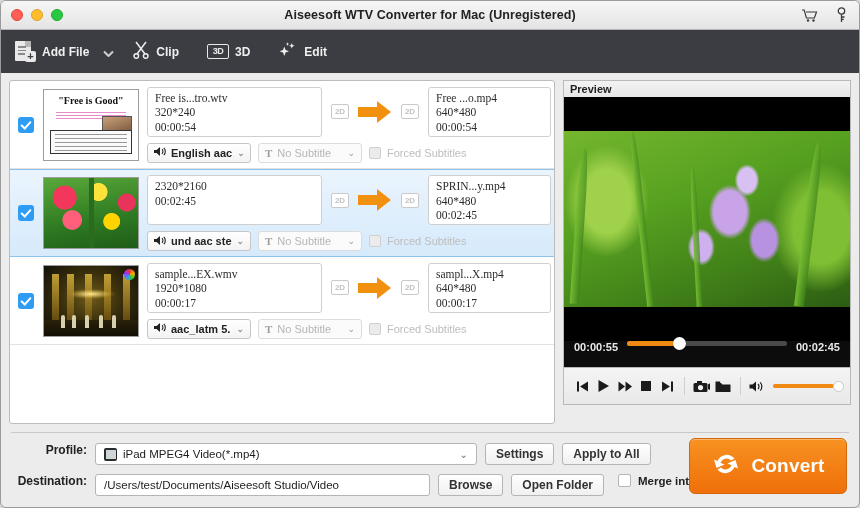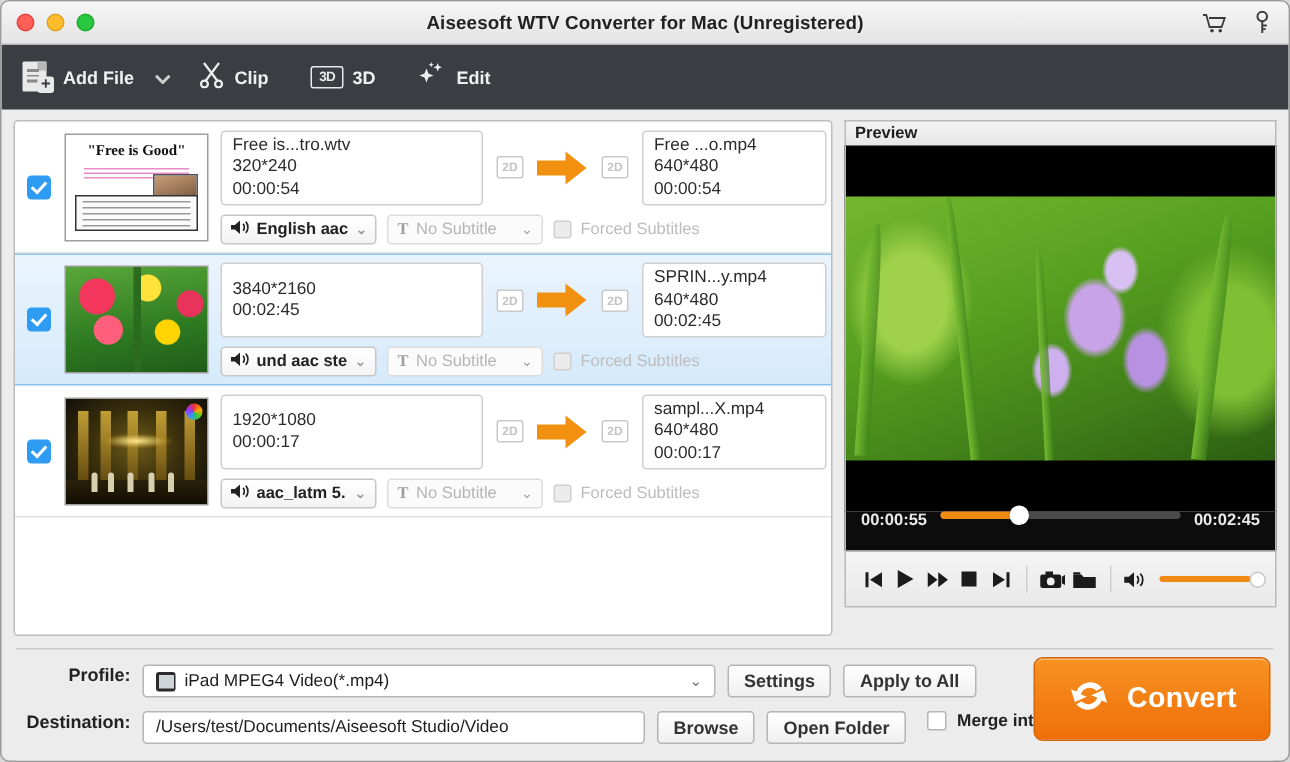--- a/index.html
+++ b/index.html
@@ -135,22 +135,23 @@
   .thumb-stage .people i { position:absolute; bottom:0; width:4px; height:13px; background:#d8cfae; border-radius:2px 2px 0 0; }
 
   .meta {
     flex: 1 1 auto; height: 76px; display: flex; flex-direction: column; justify-content: space-between;
   }
   .meta-top {
     display: flex; align-items: stretch; height: 50px;
   }
   .card {
     border: 1px solid #cfcfcf; background: #fff; border-radius: 3px;
-    padding: 3px 7px; display: flex; flex-direction: column; justify-content: center;
+    padding: 3px 7px; display: flex; flex-direction: column; justify-content: flex-start;
     height: 50px;
+    font-family: Liberation Serif, serif;
   }
   .card.src { width: 175px; }
   .card.dst { width: 123px; }
   .card .ln { font-size: 11.5px; color: #2b2b2b; line-height: 14.5px; white-space: nowrap; }
   .badge2d {
     width: 18px; height: 15px; border: 1px solid #c9c9c9; border-radius: 2px;
     color: #c2c2c2; font-size: 8px; font-weight: bold; line-height: 13px; text-align: center;
     margin: auto 9px; flex: 0 0 18px; background:#fff;
   }
   .arrow { width: 34px; flex: 0 0 34px; display: flex; align-items: center; justify-content: center; }
@@ -393,21 +394,21 @@
       </div>
 
       <div class="filerow selected">
         <div class="chk"></div>
         <div class="thumb thumb-flowers">
           <span class="stem"></span>
         </div>
         <div class="meta">
           <div class="meta-top">
             <div class="card src">
-              <div class="ln">3840*2160</div>
+              <div class="ln">2320*2160</div>
               <div class="ln">00:02:45</div>
             </div>
             <div class="badge2d">2D</div>
             <div class="arrow">
               <svg width="34" height="24" viewBox="0 0 34 24">
                   <path d="M0 7 H19 V1 L33 12 L19 23 V17 H0 Z" fill="#f2900f"></path>
                 </svg>
             </div>
             <div class="badge2d">2D</div>
             <div class="card dst">
@@ -458,20 +459,21 @@
               <i style="left:30%"></i>
               <i style="left:44%"></i>
               <i style="left:58%"></i>
               <i style="left:72%"></i>
             </span>
           <span class="badge"></span>
         </div>
         <div class="meta">
           <div class="meta-top">
             <div class="card src">
+              <div class="ln">sample...EX.wmv</div>
               <div class="ln">1920*1080</div>
               <div class="ln">00:00:17</div>
             </div>
             <div class="badge2d">2D</div>
             <div class="arrow">
               <svg width="34" height="24" viewBox="0 0 34 24">
                   <path d="M0 7 H19 V1 L33 12 L19 23 V17 H0 Z" fill="#f2900f"></path>
                 </svg>
             </div>
             <div class="badge2d">2D</div>

